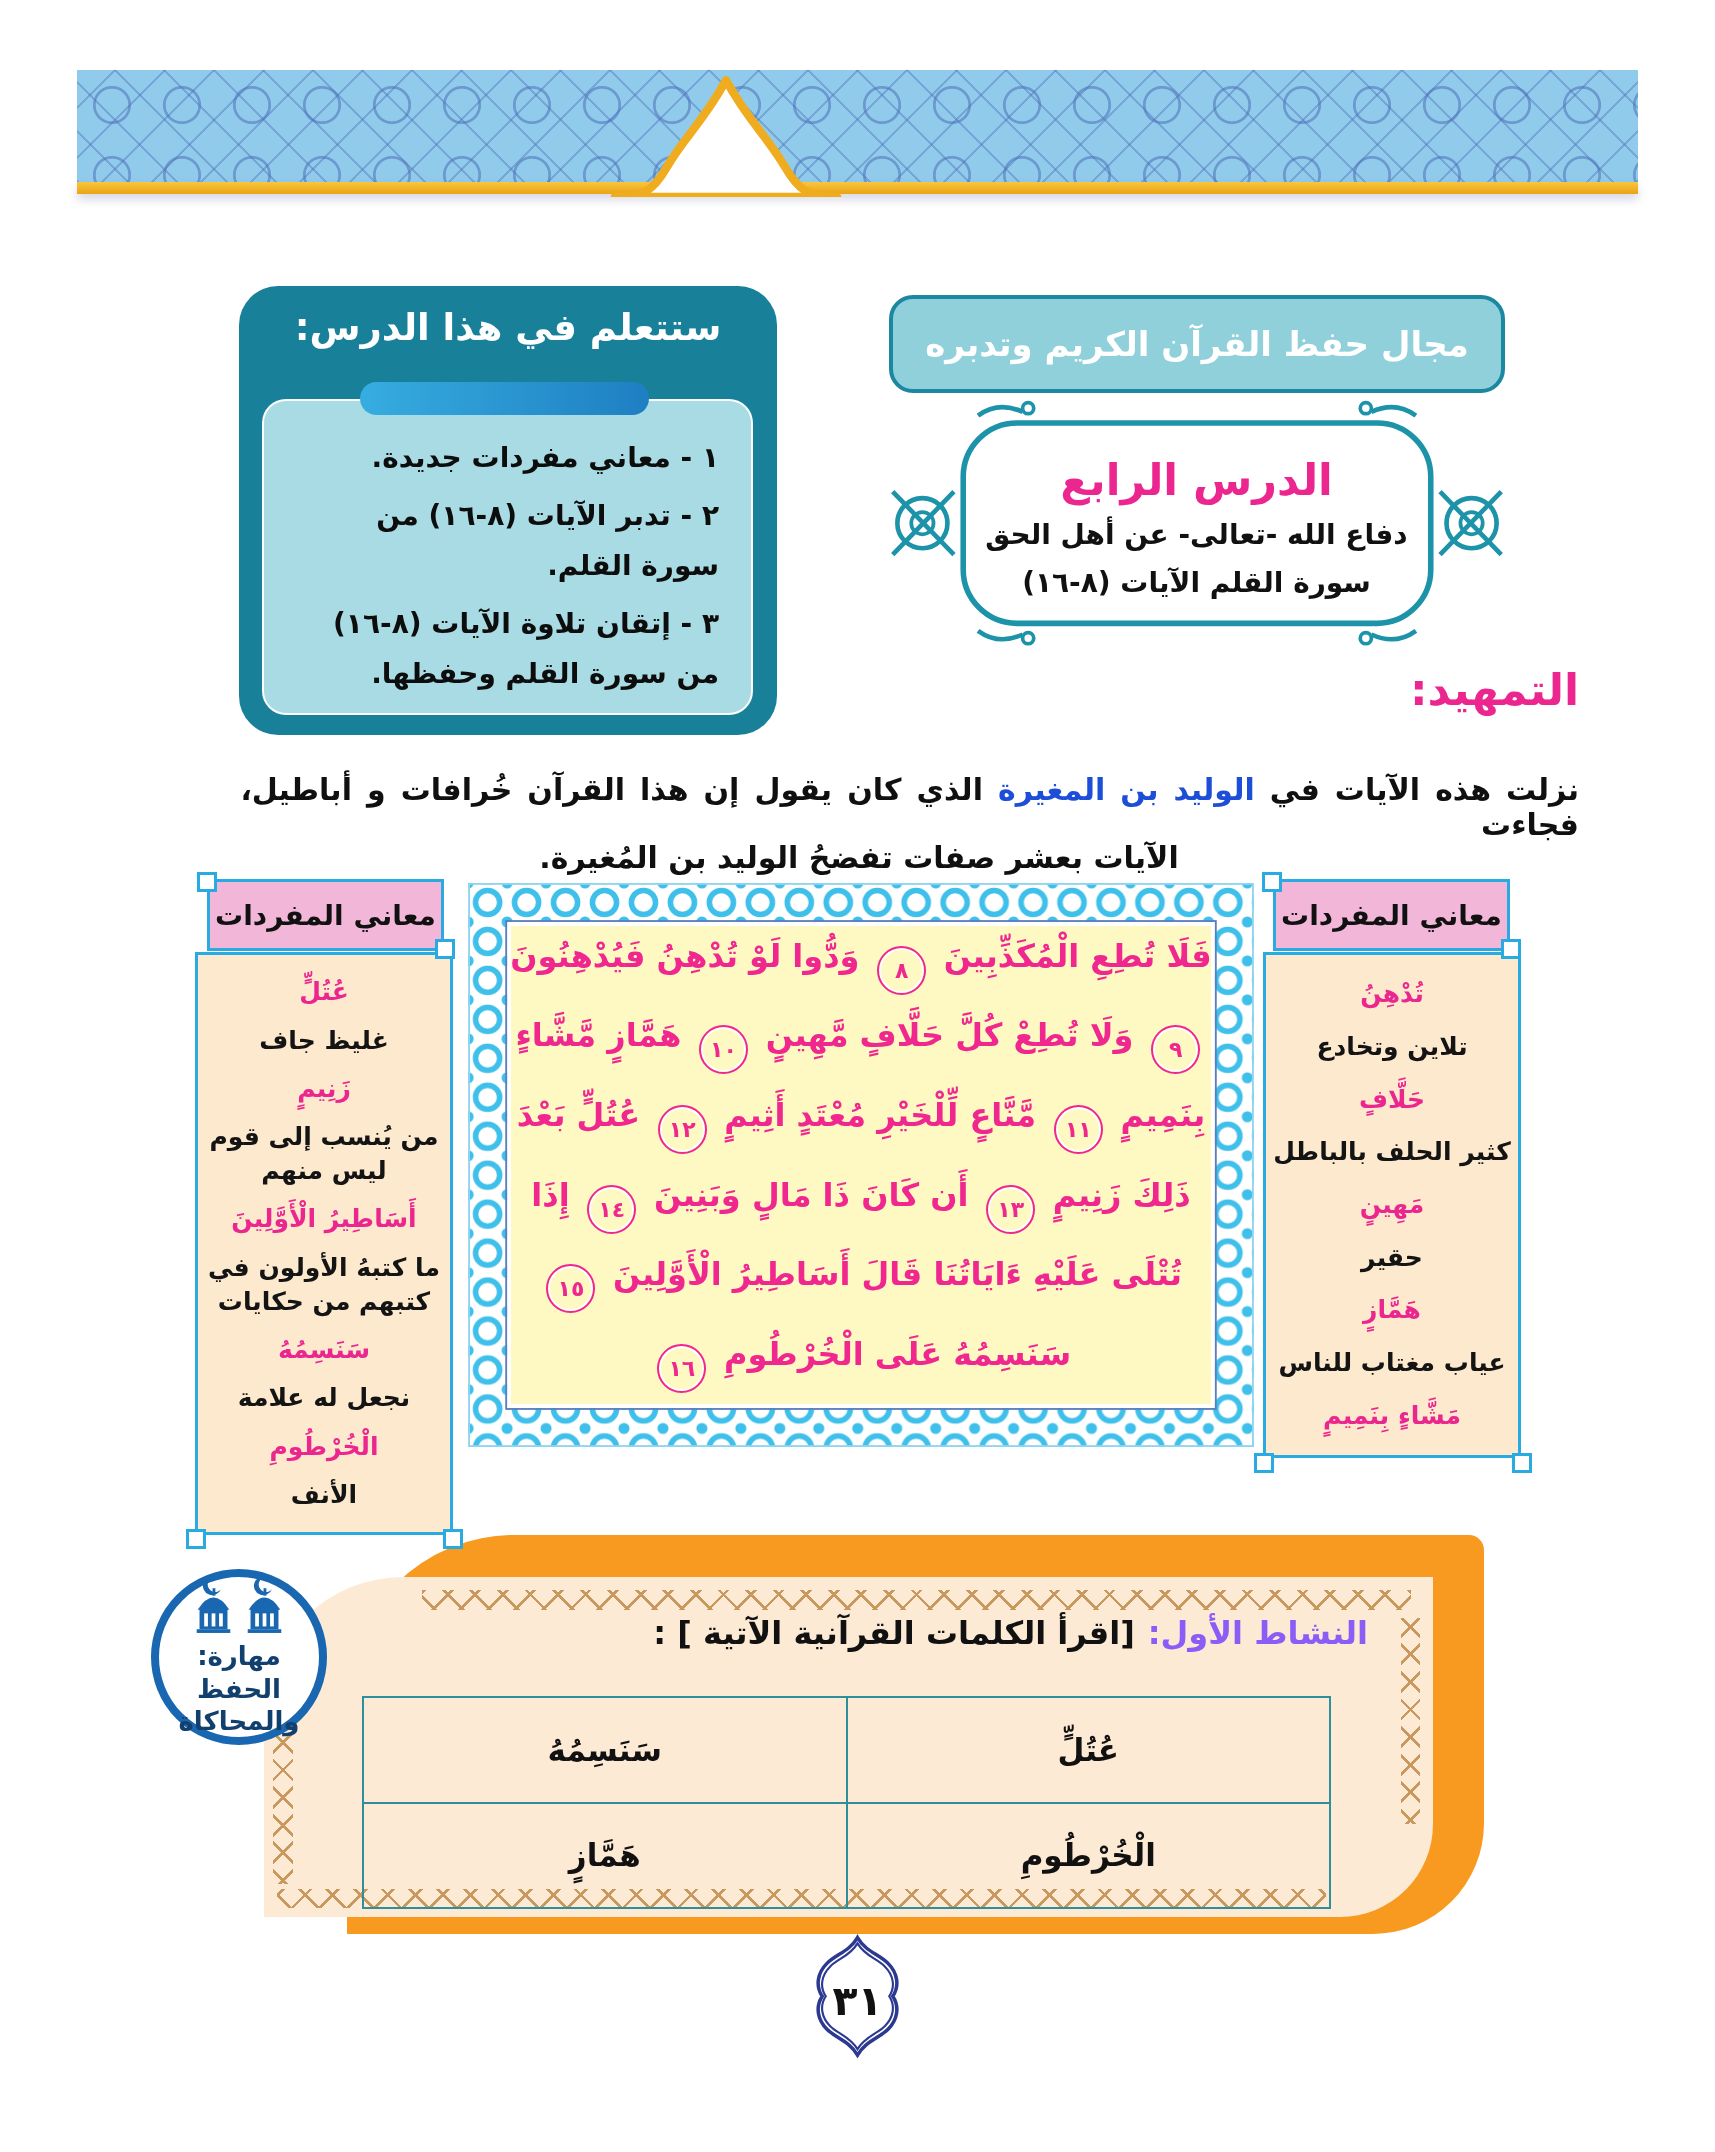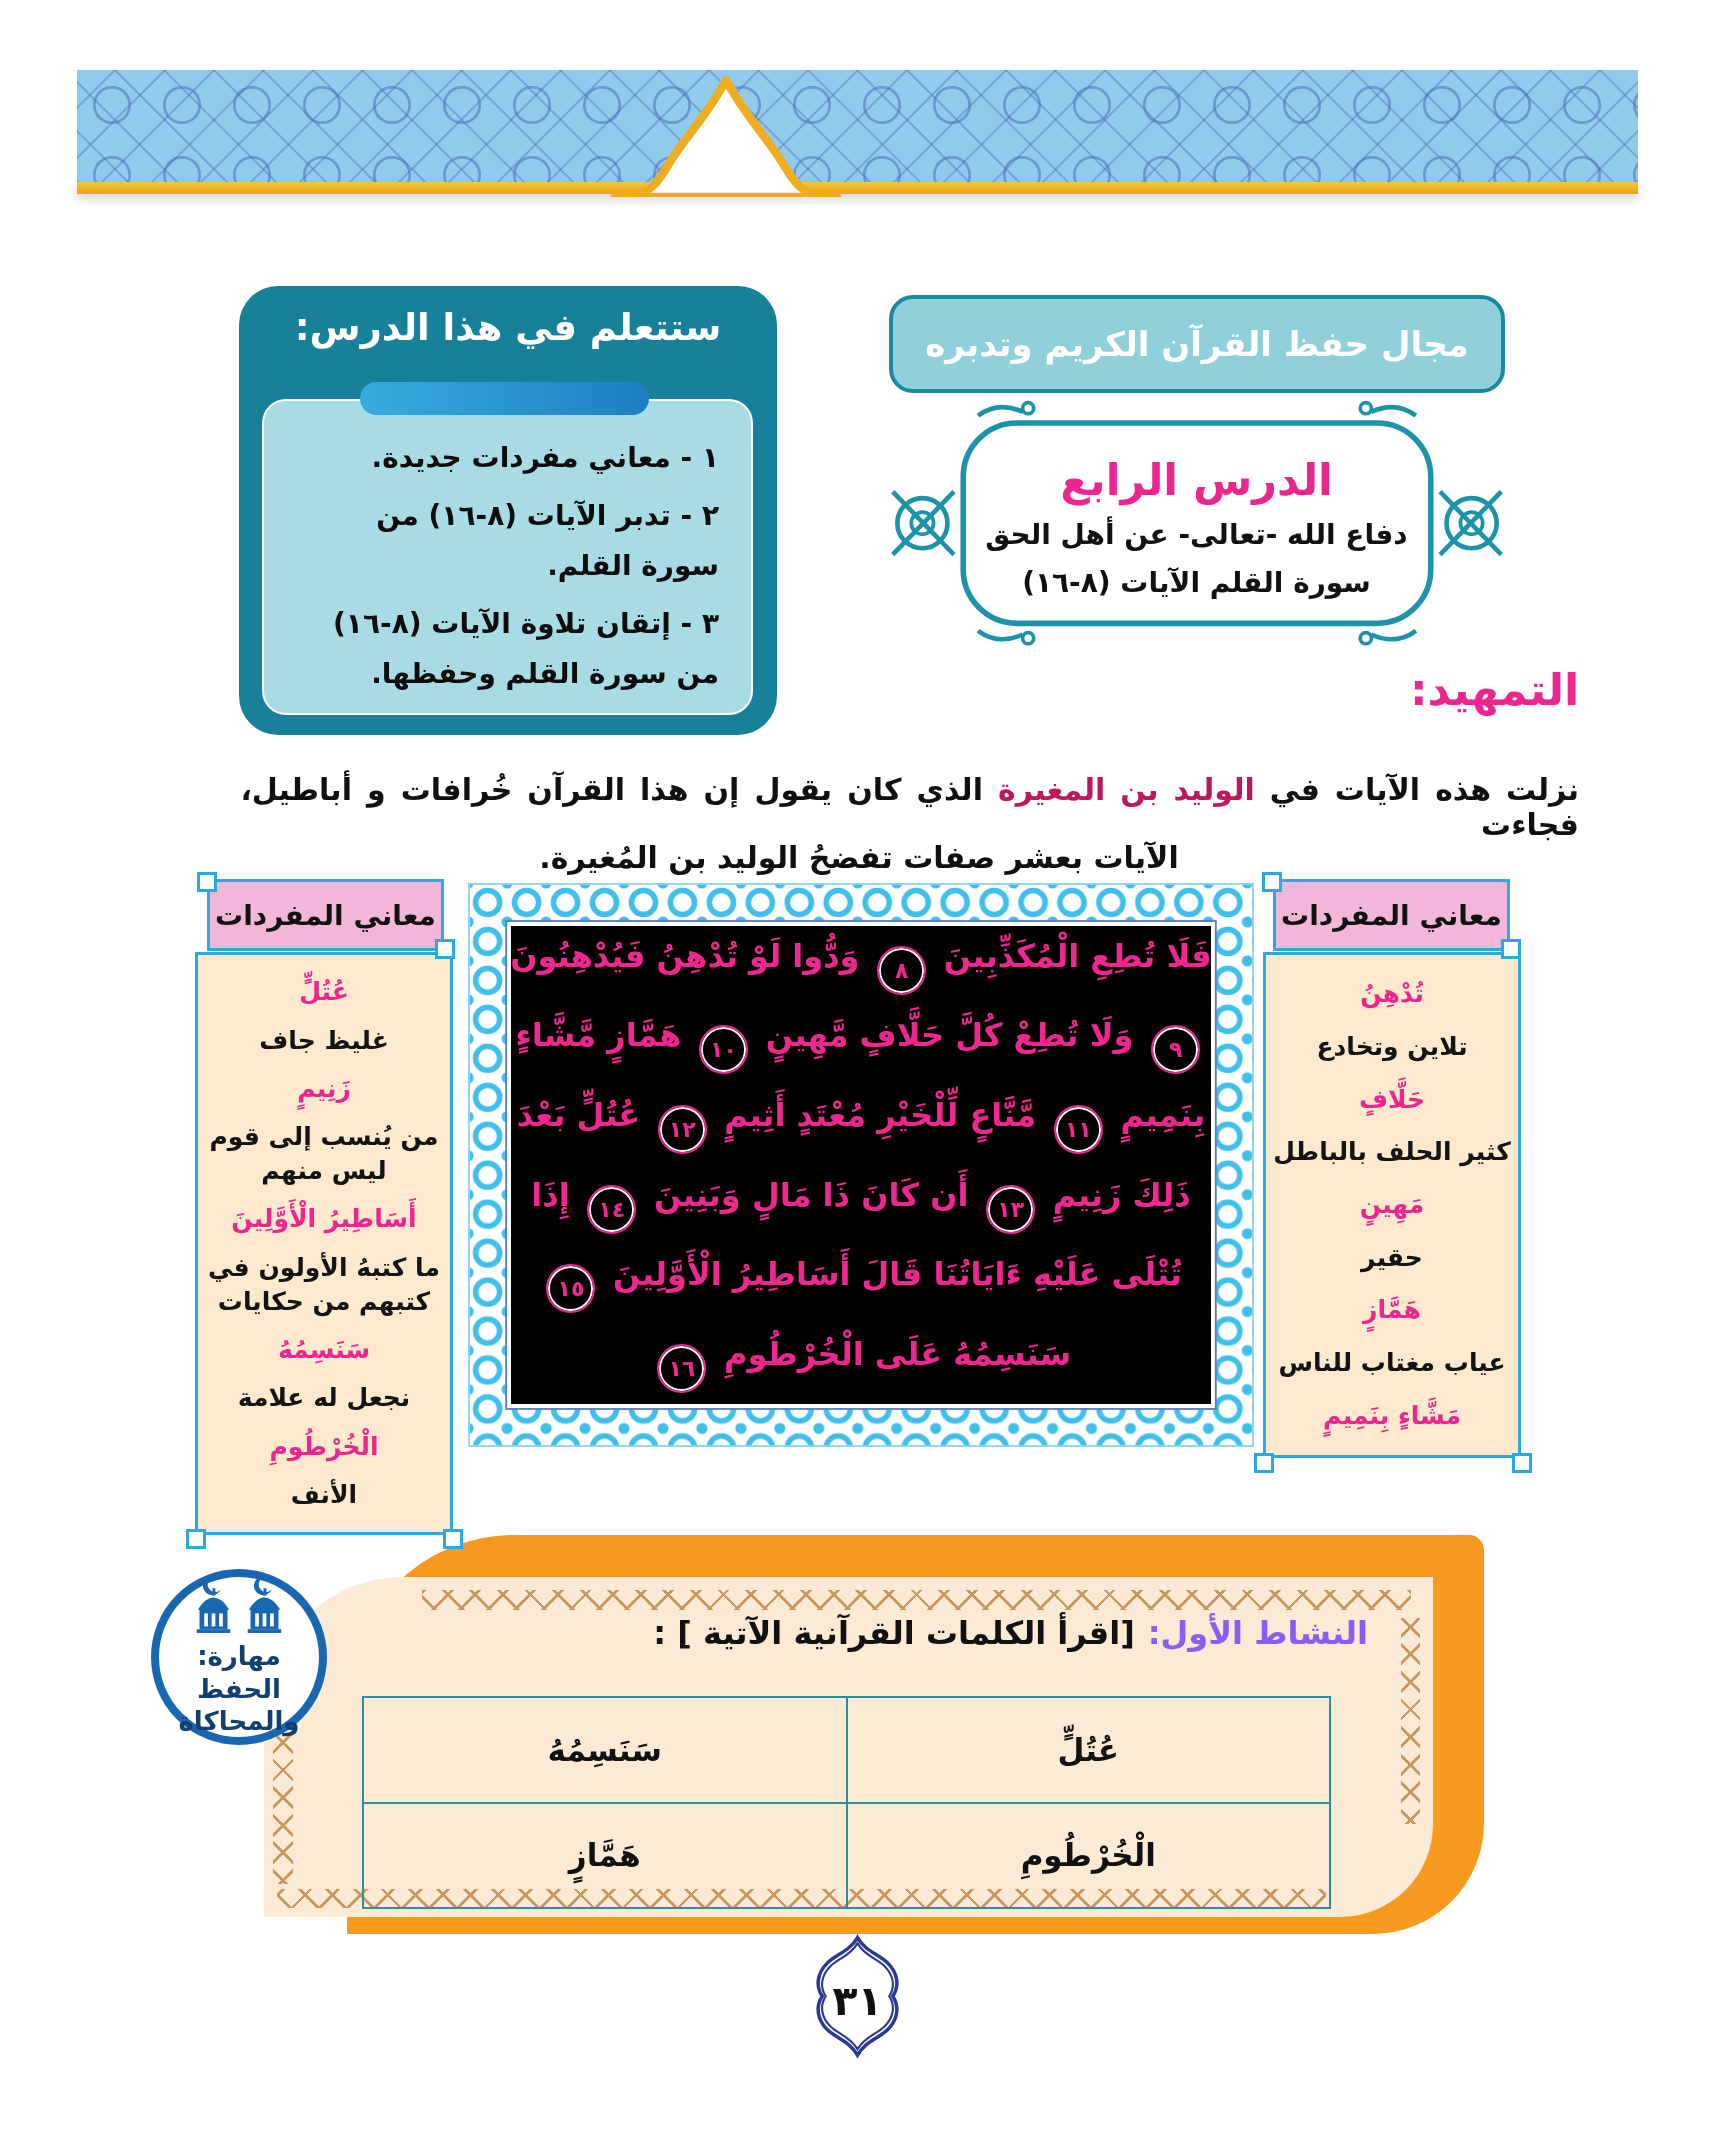--- a/index.html
+++ b/index.html
@@ -42,27 +42,27 @@
     background:#A8DBE3;border:2.8px solid rgba(255,255,255,.95);border-radius:24px;
     box-sizing:border-box;padding:32px 32px 9.3px;z-index:1;}
   .objective-item{color:#0d0d0d;font-size:28px;font-weight:bold;line-height:1.8;
     text-align:right;margin-bottom:7.4px;}
 
   
   .intro-heading{position:absolute;right:136px;top:664px;color:#EC268F;
     font-size:44px;font-weight:bold;}
   .intro-line1{position:absolute;right:136px;left:139px;top:772px;text-align:right;
     color:#101010;font-size:30px;font-weight:bold;word-spacing:4.6px;}
-  .intro-line1 .red{color:#be185d;}
+  .intro-line1 .red{color:#1d4ed8;}
   .intro-line2{position:absolute;right:136px;left:139px;top:840px;text-align:center;
     color:#101010;font-size:30px;font-weight:bold;}
 
   
   .quran{position:absolute;left:468px;top:883px;width:786px;height:564px;}
-  .quran-text{position:absolute;inset:43px;background:#000000;display:flex;
+  .quran-text{position:absolute;inset:43px;background:#fef9c3;display:flex;
     flex-direction:column;justify-content:space-around;align-items:center;}
   .quran-line{color:#F0278F;font-size:32px;font-weight:bold;text-align:center;white-space:nowrap;}
   .ayah{display:inline-flex;align-items:center;justify-content:center;
     width:45px;height:45px;border:2.8px solid #F0278F;border-radius:50%;
     font-size:22px;font-weight:bold;color:#F0278F;margin:0 6.5px;vertical-align:-11px;
     box-shadow:inset 0 0 0 1.9px #fff;}
 
   
   .vocab-header{position:absolute;height:72px;background:#F2B7D8;border:3.7px solid #29ABE2;
     box-sizing:border-box;display:flex;align-items:center;justify-content:center;

